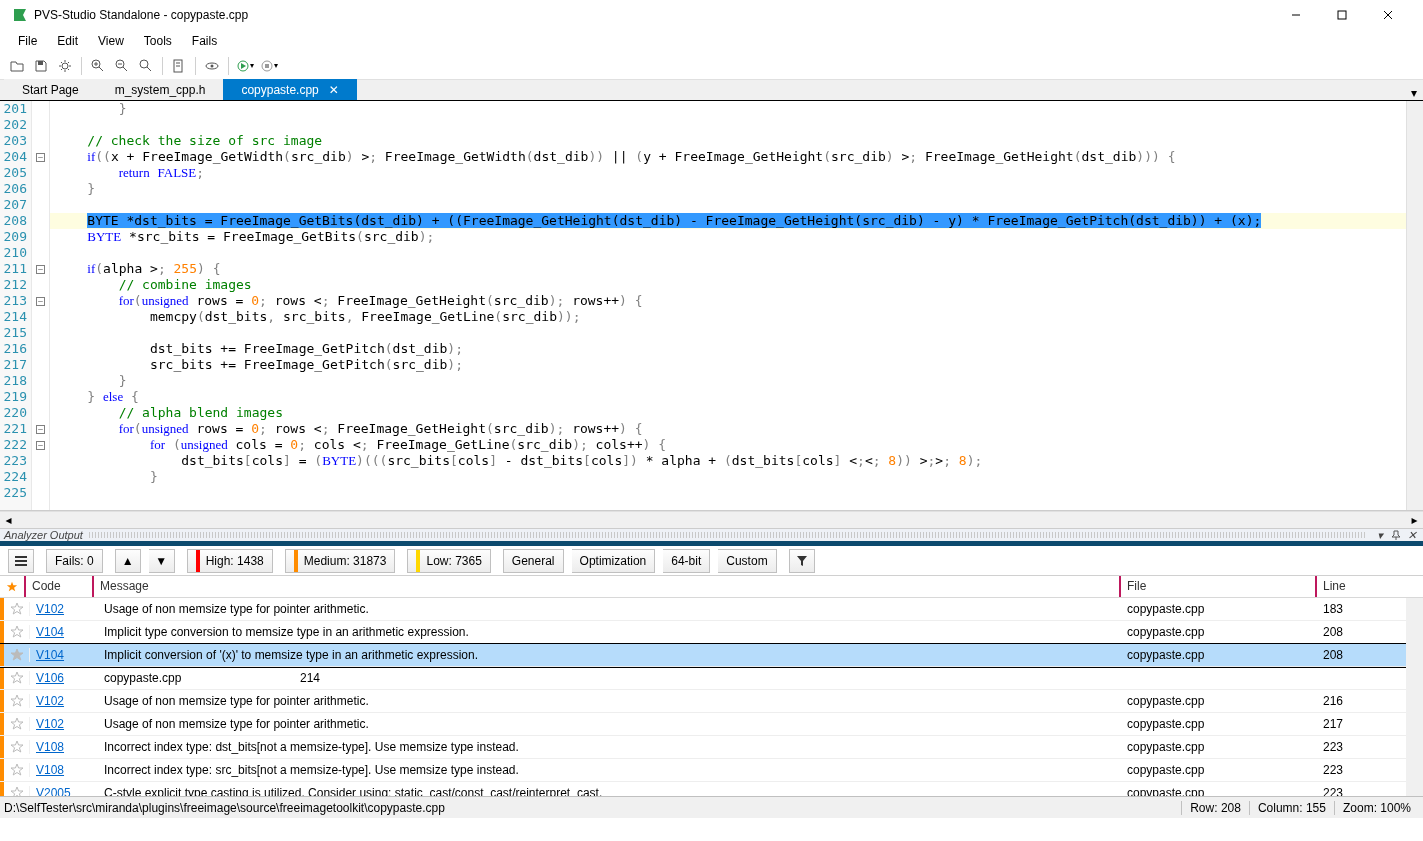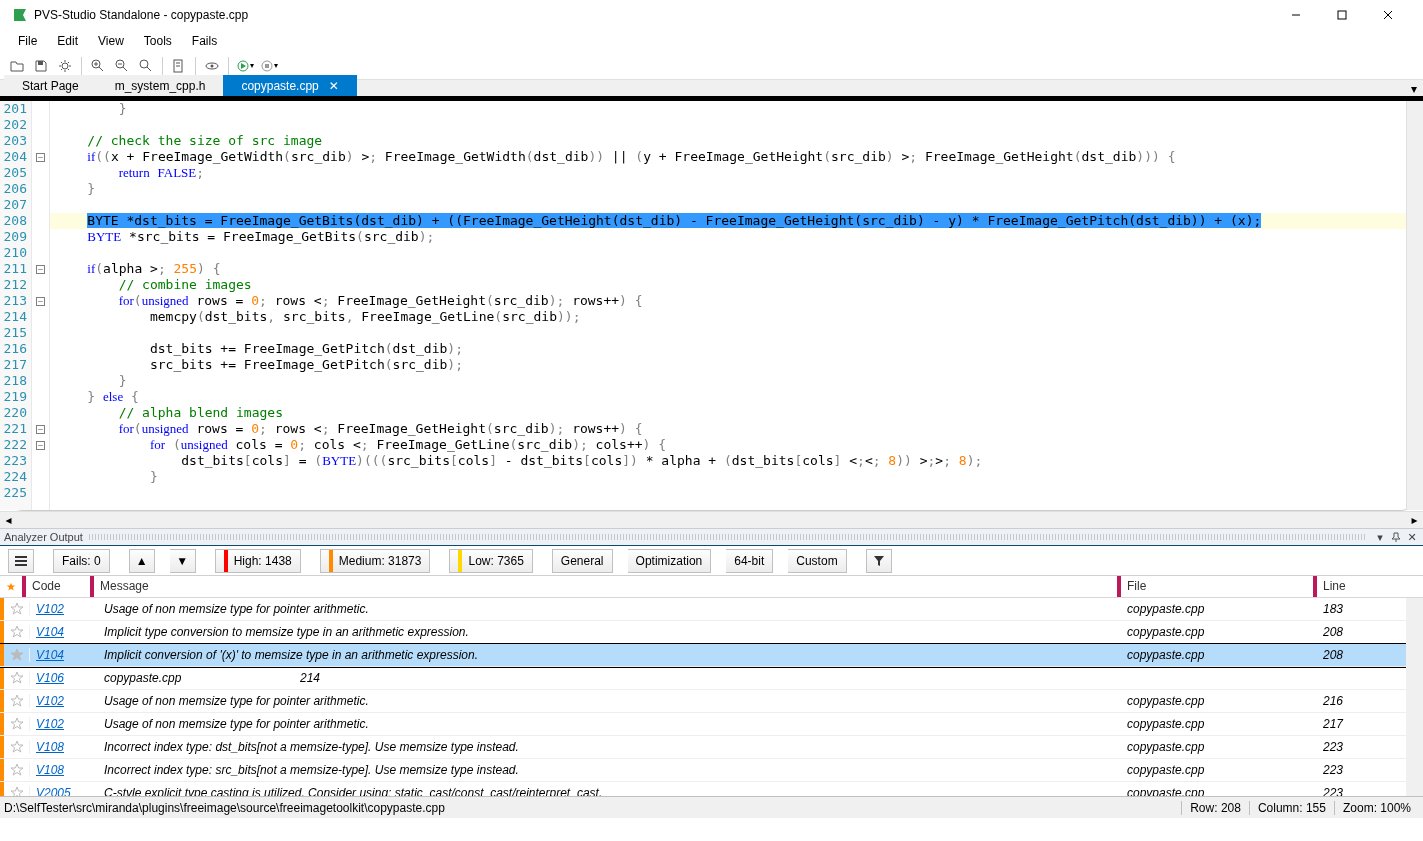--- a/index.html
+++ b/index.html
@@ -7,58 +7,58 @@
 .titlebar { height: 30px; display: flex; align-items: center; padding: 0 12px; background: #fff; }
 .titlebar-icon { width: 16px; height: 16px; margin-right: 6px; }
 .titlebar-text { flex: 1; font-size: 12px; }
 .win-btns { display: flex; }
 .win-btn { width: 46px; height: 30px; display: flex; align-items: center; justify-content: center; }
 .menubar { height: 22px; display: flex; align-items: center; padding: 0 8px; background: #fff; }
 .menu-item { padding: 2px 10px; cursor: pointer; }
 .toolbar { height: 28px; display: flex; align-items: center; padding: 0 6px; background: #fff; border-bottom: 1px solid #e0e0e0; gap: 2px; }
 .tool-btn { width: 22px; height: 22px; display: flex; align-items: center; justify-content: center; border: 1px solid transparent; cursor: pointer; }
 .tool-sep { width: 1px; height: 18px; background: #d0d0d0; margin: 0 3px; }
-.tabbar { height: 21px; display: flex; align-items: flex-end; background: #f0f0f0; padding-left: 4px; border-bottom: 5px solid #000000; }
+.tabbar { height: 21px; display: flex; align-items: flex-end; background: #f0f0f0; padding-left: 4px; border-bottom: 1px solid #000000; }
 .tab { height: 21px; padding: 0 18px; display: flex; align-items: center; font-size: 12px; background: #f0f0f0; cursor: pointer; }
 .tab.active { background: #007acc; color: #fff; }
 .tab-close { margin-left: 10px; cursor: pointer; }
 .tabbar-drop { margin-left: auto; padding: 0 6px; cursor: pointer; }
-.editor-area { height: 410px; display: flex; background: #fff; border-bottom: 1px solid #ccc; border-radius: 23px; }
+.editor-area { height: 410px; display: flex; background: #fff; border-bottom: 1px solid #ccc; }
 .gutter { width: 32px; background: #f8f8f8; border-right: 1px solid #e8e8e8; font-family: Consolas, monospace; font-size: 13px; color: #2b91af; text-align: right; padding-right: 4px; line-height: 16px; }
 .fold-col { width: 18px; background: #fff; border-right: 1px solid #e8e8e8; line-height: 16px; font-family: Consolas, monospace; font-size: 10px; color: #808080; text-align: center; }
 .fold-box { display: inline-block; width: 9px; height: 9px; border: 1px solid #808080; line-height: 7px; font-size: 9px; text-align: center; cursor: pointer; }
 .code { flex: 1; font-family: Consolas, monospace; font-size: 13px; line-height: 16px; white-space: pre; overflow: hidden; position: relative; }
 .code-line { height: 16px; padding-left: 6px; }
 .code-line.cur { background: #fefde0; }
 .hl { background: #3399ff; color: #000000; }
 .c-kw { color: #0000ff; font-family: Liberation Serif, serif; }
 .c-cm { color: #008000; }
 .c-num { color: #ff8000; }
 .c-pn { color: #808080; }
 .editor-vscroll { width: 17px; background: #f0f0f0; border-left: 1px solid #e0e0e0; }
 .editor-hscroll { height: 17px; background: #f0f0f0; border-top: 1px solid #e0e0e0; display: flex; }
 .editor-hscroll .arrow { width: 17px; display: flex; align-items: center; justify-content: center; }
-.panel-hdr { height: 18px; background: #eef1f6; border-top: 1px solid #ccc; border-bottom: 1px solid #0c4a6e; display: flex; align-items: center; padding: 0 4px; font-size: 11px; color: #444; }
+.panel-hdr { height: 18px; background: #eef1f6; border-top: 1px solid #ccc; border-bottom: 5px solid #0c4a6e; display: flex; align-items: center; padding: 0 4px; font-size: 11px; color: #444; font-style: italic; }
 .panel-hdr .grip { flex: 1; background: repeating-linear-gradient(90deg,#c8c8c8 0 1px,transparent 1px 3px); height: 6px; margin: 0 6px; }
 .panel-hdr .hdr-btn { width: 14px; height: 14px; margin-left: 2px; cursor: pointer; display: flex; align-items: center; justify-content: center; }
-.filter-bar { height: 30px; background: #fff; border-bottom: 1px solid #d0d0d0; display: flex; align-items: center; padding: 0 4px; gap: 15px; }
+.filter-bar { height: 30px; background: #fff; border-bottom: 1px solid #d0d0d0; display: flex; align-items: center; padding: 0 4px; gap: 8px; }
 .fbtn { height: 24px; padding: 0 8px; display: flex; align-items: center; border: 1px solid #c0c0c0; margin-left: 4px; background: linear-gradient(#fdfdfd,#ececec); cursor: pointer; font-size: 12px; }
 .fbtn.icon-only { padding: 0; width: 26px; justify-content: center; }
 .level-mark { width: 4px; height: 100%; margin-right: 6px; }
 .grid-hdr { height: 22px; background: #fff; border-bottom: 1px solid #d8d8d8; display: flex; font-size: 12px; color: #333; }
-.gh { border-right: 4px solid #be185d; padding: 3px 6px; }
+.gh { border-right: 2px solid #be185d; padding: 3px 6px; }
 .col-star { width: 26px; display:flex; align-items:center; justify-content:center; }
 .col-code { width: 68px; }
 .col-msg { flex: 1; }
 .col-file { width: 196px; }
 .col-line { width: 106px; }
 .grid-body { height: 198px; overflow: hidden; position: relative; }
 .row { height: 23px; display: flex; align-items: center; border-bottom: 1px solid #eee; font-size: 12px; cursor: pointer; }
 .row.sel { background: #b6dcfb; outline: 1px solid #000; }
-.cell { padding: 0 6px; overflow: hidden; white-space: nowrap; font-style: italic; }
+.cell { padding: 0 6px; overflow: hidden; white-space: nowrap; }
 .row .col-star { display: flex; align-items: center; justify-content: center; border-right: 1px solid #f0f0f0; }
 .row-mark { width: 4px; height: 100%; background: #ff8c00; }
 .code-link { color: #0066cc; text-decoration: underline; }
 .grid-vscroll { width: 17px; background: #f0f0f0; position: absolute; right: 0; top: 0; bottom: 0; }
 .statusbar { height: 22px; background: #f0f0f0; border-top: 1px solid #c0c0c0; display: flex; align-items: center; font-size: 12px; padding: 0 4px; }
 .statusbar .seg { padding: 0 8px; border-left: 1px solid #c0c0c0; }
 .statusbar .path { flex: 1; }
 .star-svg { width:14px; height:14px; }
 </style>
 </head>

